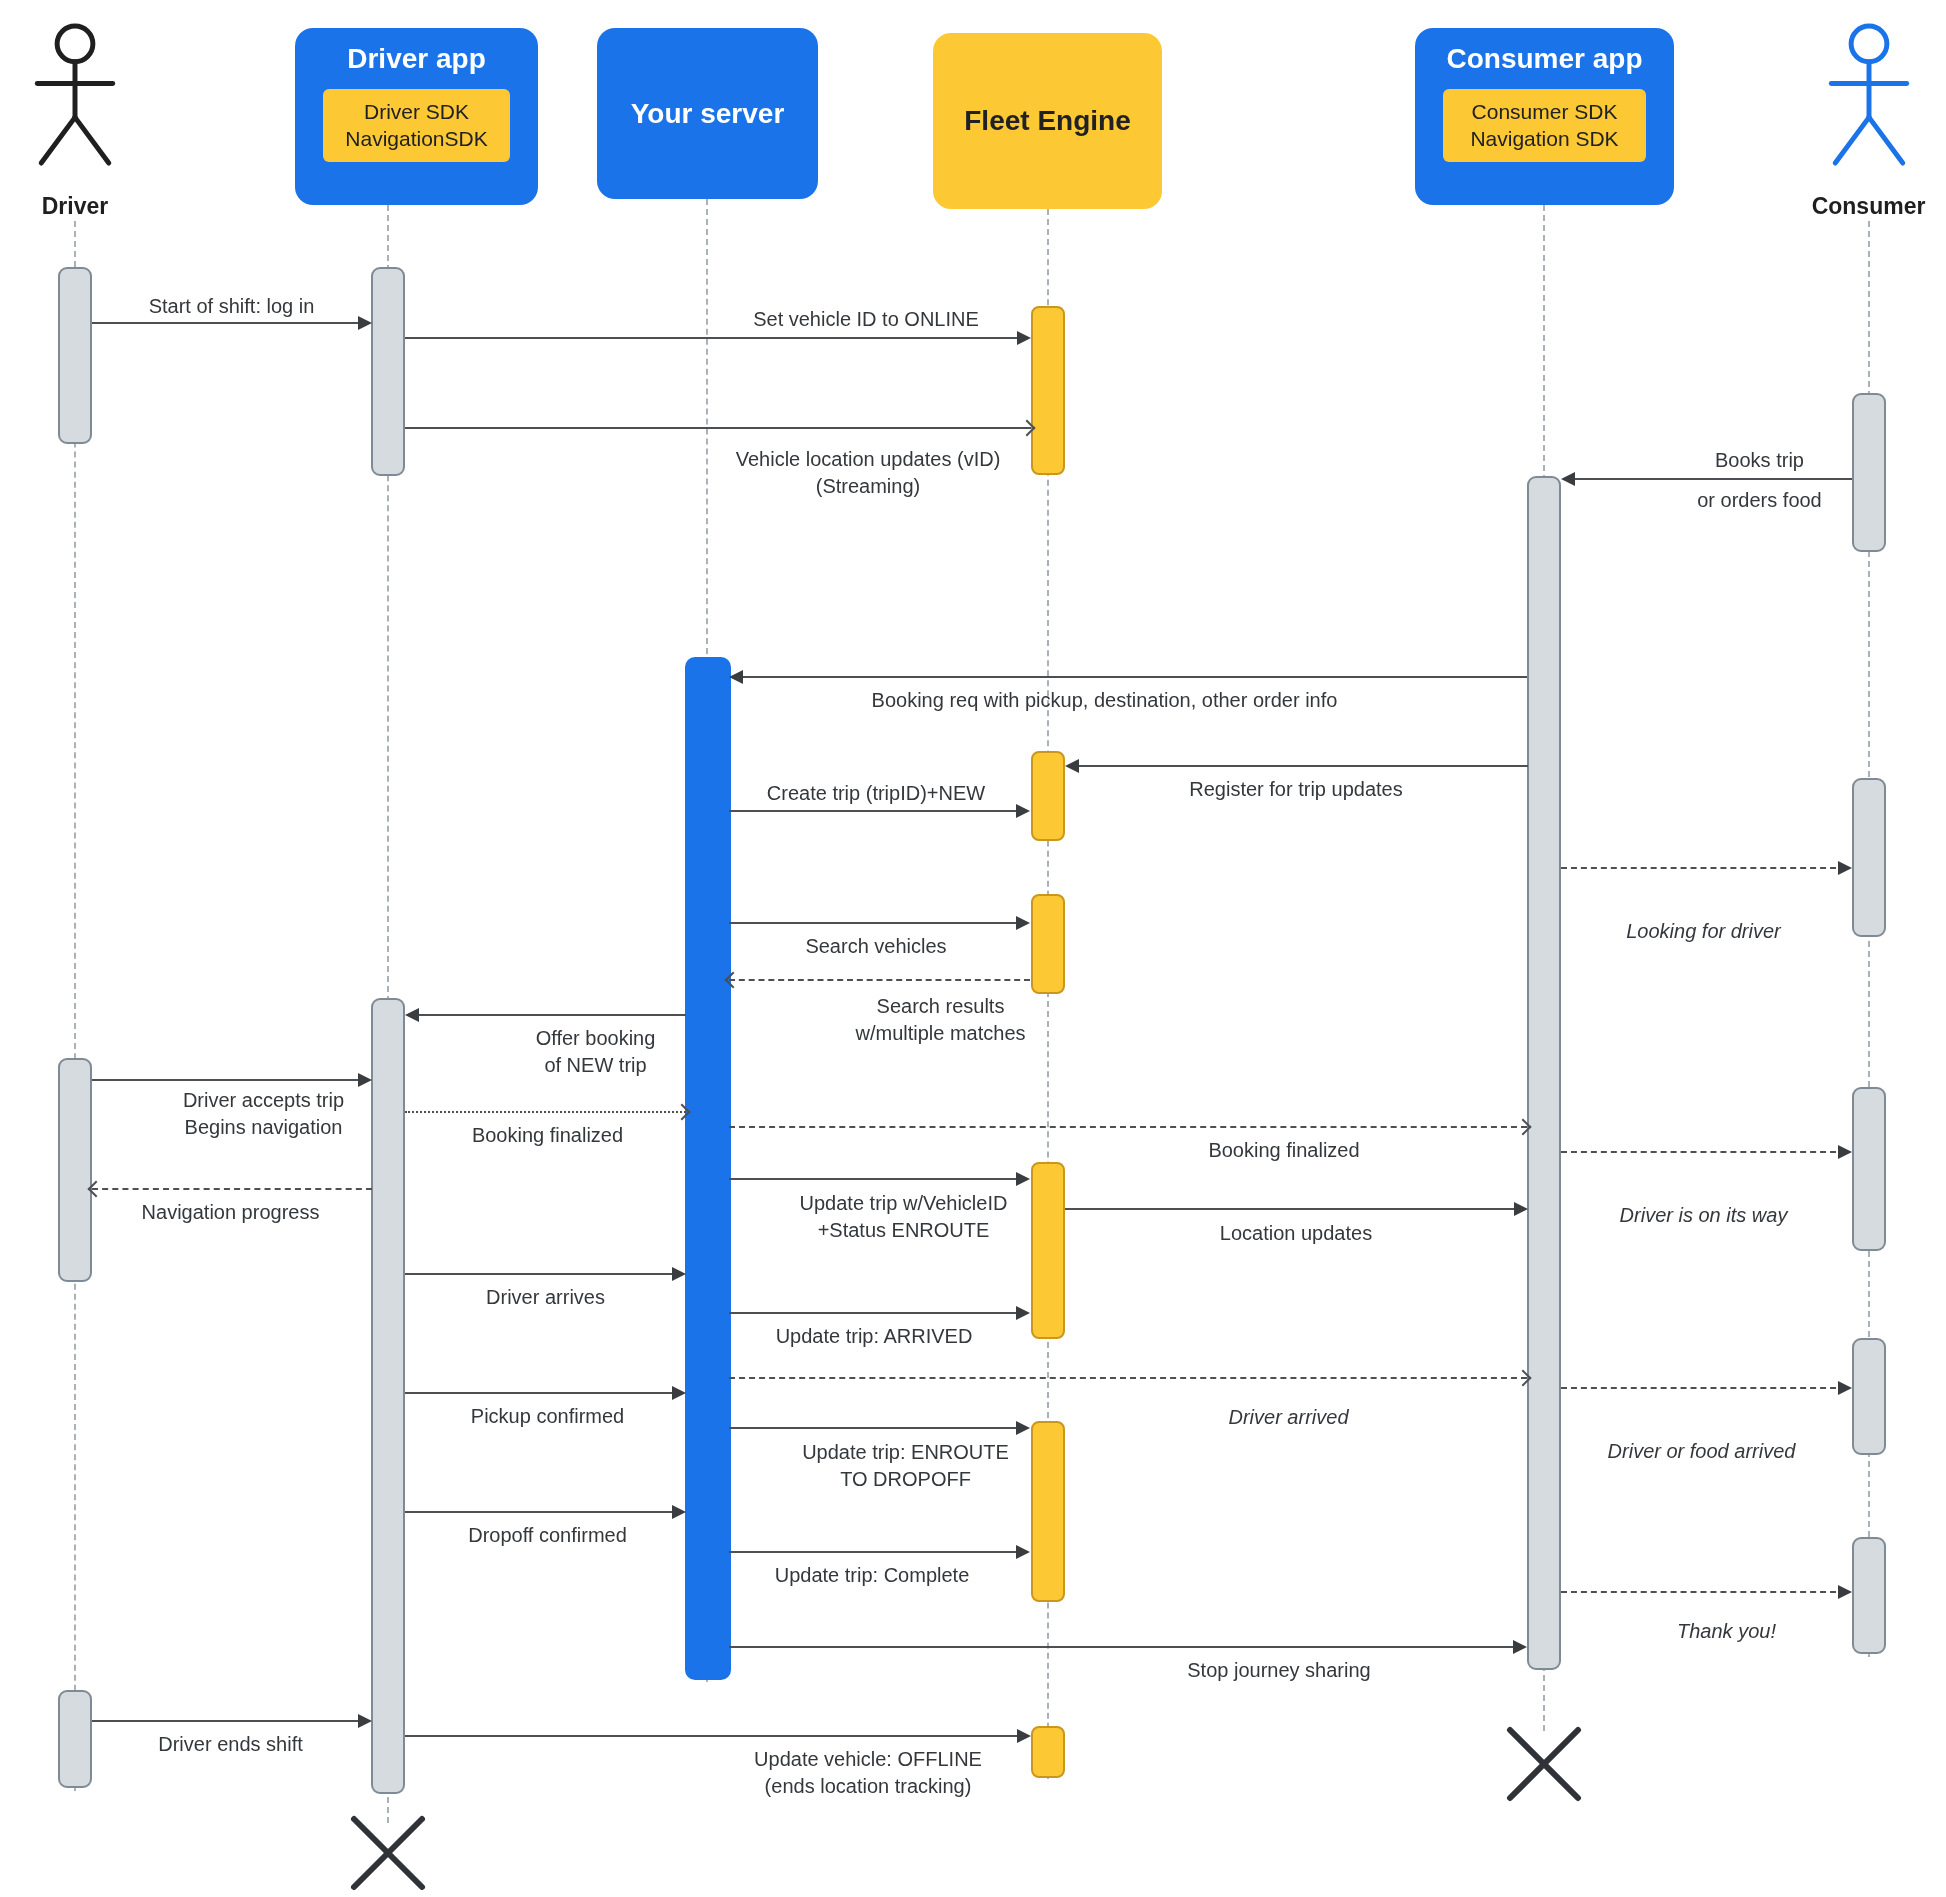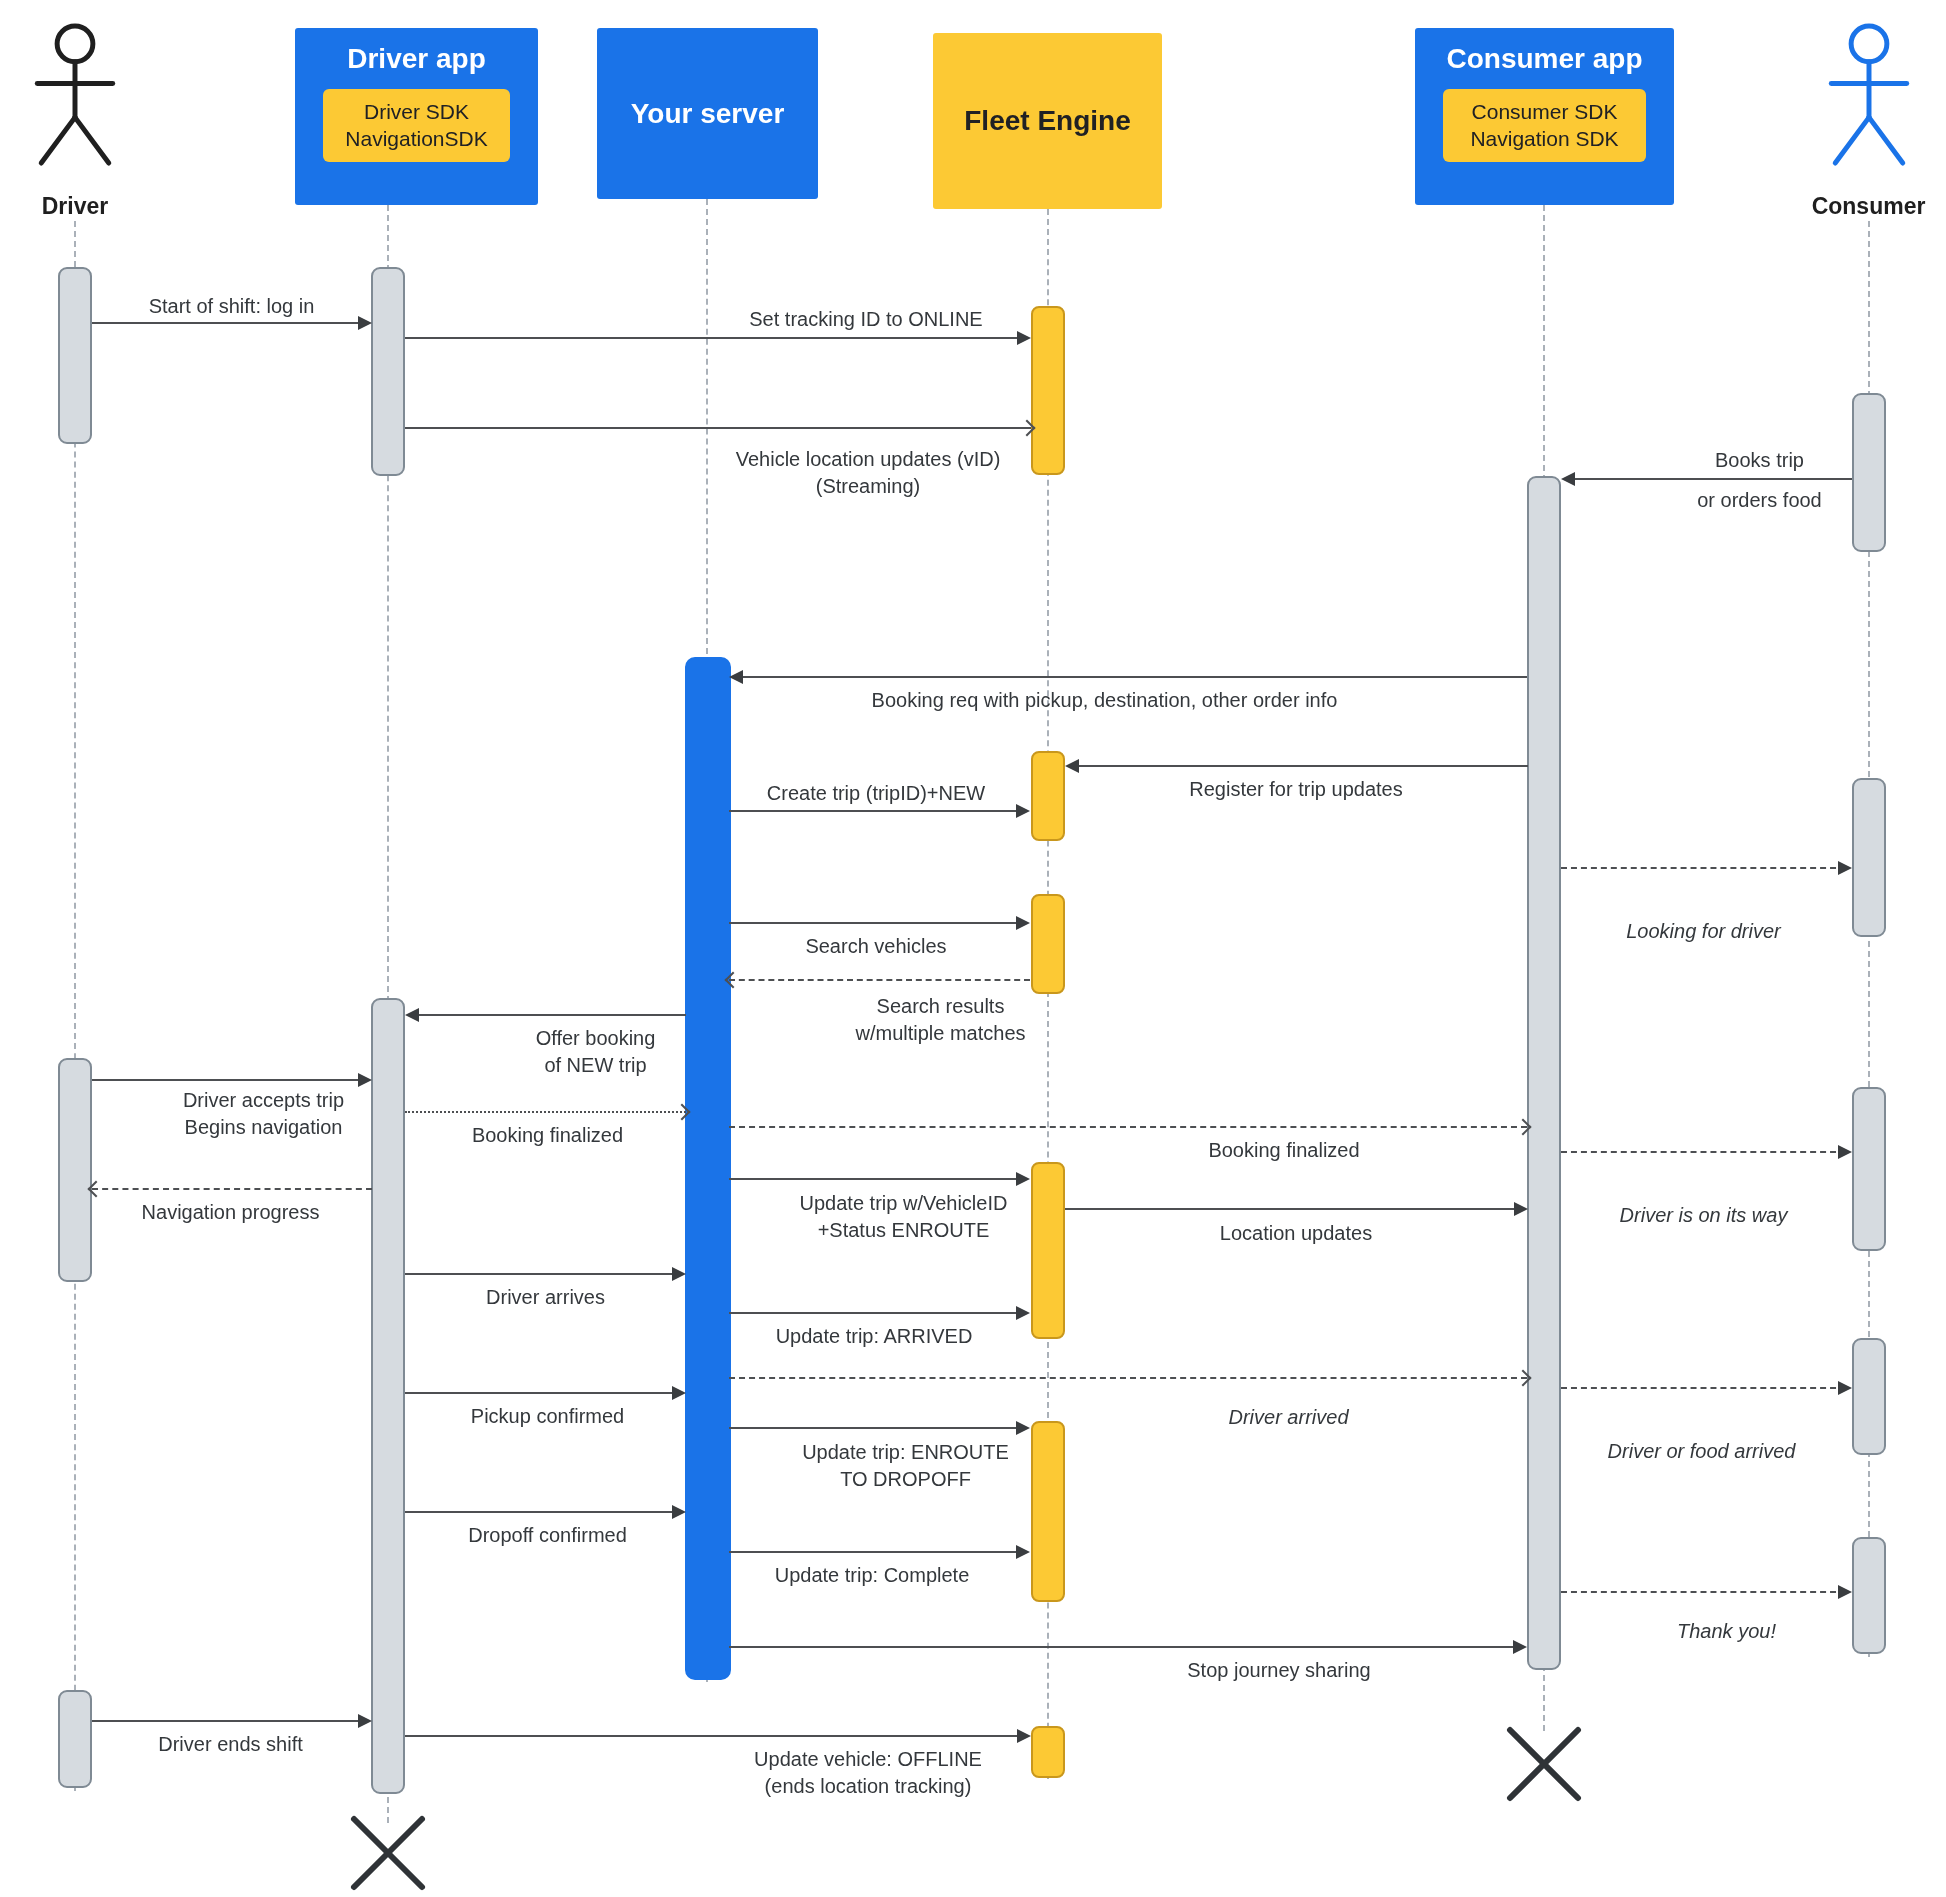--- a/index.html
+++ b/index.html
@@ -3,21 +3,21 @@
 <meta charset="utf-8">
 <style>
   * { box-sizing: border-box; margin: 0; padding: 0; }
   body { background:#fff; font-family:"Liberation Sans", sans-serif; }
   .canvas { position:relative; width:1946px; height:1897px; background:#ffffff; overflow:hidden; }
 
   
   .lifeline { position:absolute; width:0; border-left:2px dashed #aab1b9; z-index:1; }
 
   
-  .pbox { position:absolute; border-radius:3px; z-index:5; }
+  .pbox { position:absolute; border-radius:18px; z-index:5; }
   .pbox.blue { background:#1a73e8; color:#fff; }
   .pbox.yellow { background:#fcc934; color:#202124; }
   .pbox .ptitle { font-weight:bold; font-size:28px; text-align:center; margin-top:15px; }
   .pbox.centered { display:flex; align-items:center; justify-content:center; }
   .pbox.centered .ptitle { margin-top:0; }
   .sdkbox { background:#fcc934; color:#202124; border-radius:6px; margin:14px 28px 0 28px; padding:9px 2px; font-size:21px; text-align:center; white-space:pre-line; line-height:1.3; }
 
   
   .actor { position:absolute; z-index:5; }
   .actor-label { position:absolute; font-weight:bold; font-size:23px; color:#1f1f1f; text-align:center; z-index:5; }
@@ -241,21 +241,21 @@
   <div class="msg hr" style="left:92px;top:1713px;width:280px">
       <span class="line"></span>
       <span class="fh-r"></span>
     </div>
   <div class="msg hr" style="left:405px;top:1728px;width:626px">
       <span class="line"></span>
       <span class="fh-r"></span>
     </div>
 
   <div class="mlab" style="left:97px;top:293px;width:269px">Start of shift: log in</div>
-  <div class="mlab" style="left:667px;top:306px;width:398px">Set tracking ID to ONLINE</div>
+  <div class="mlab" style="left:667px;top:306px;width:398px">Set vehicle ID to ONLINE</div>
   <div class="mlab" style="left:669px;top:446px;width:398px">Vehicle location updates (vID)
 (Streaming)</div>
   <div class="mlab left two40" style="left:1650px;top:440px;width:219px">Books trip
 or orders food</div>
   <div class="mlab" style="left:806px;top:687px;width:597px">Booking req with pickup, destination, other order info</div>
   <div class="mlab" style="left:677px;top:780px;width:398px">Create trip (tripID)+NEW</div>
   <div class="mlab" style="left:1097px;top:776px;width:398px">Register for trip updates</div>
   <div class="mlab i" style="left:1584px;top:878px;width:239px">Looking for driver</div>
   <div class="mlab" style="left:677px;top:933px;width:398px">Search vehicles</div>
   <div class="mlab left" style="left:801px;top:993px;width:279px">Search results

